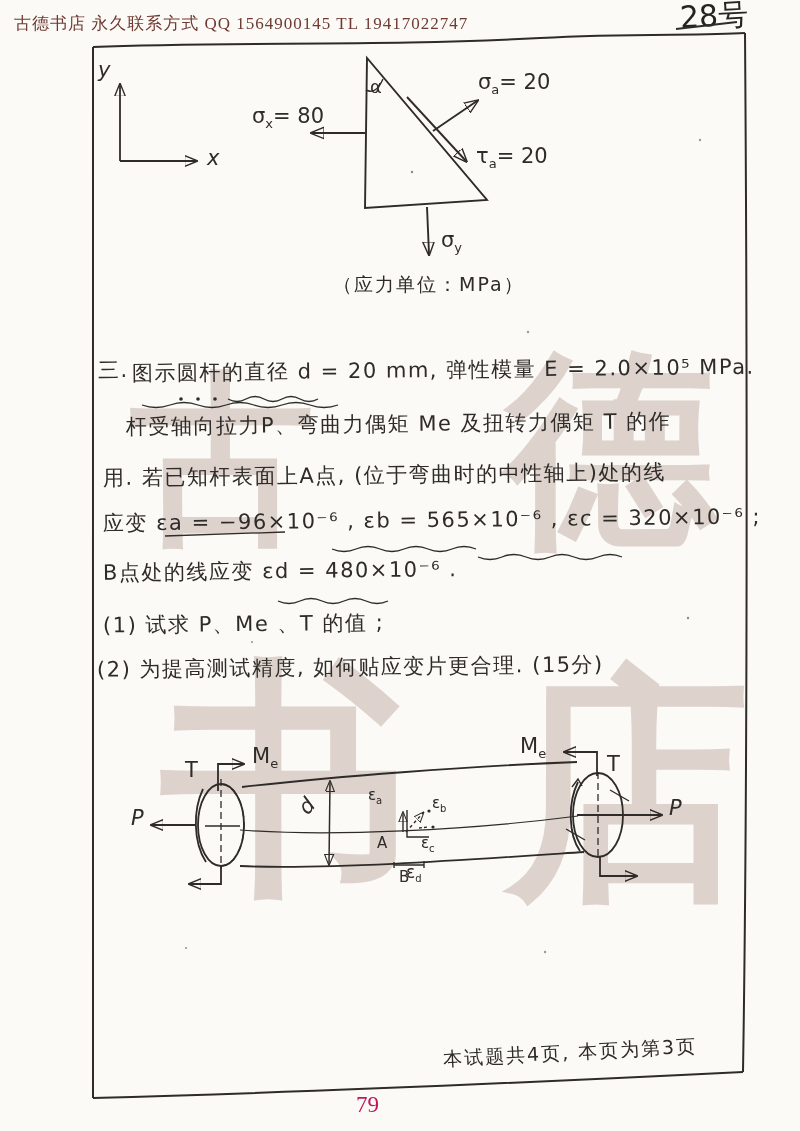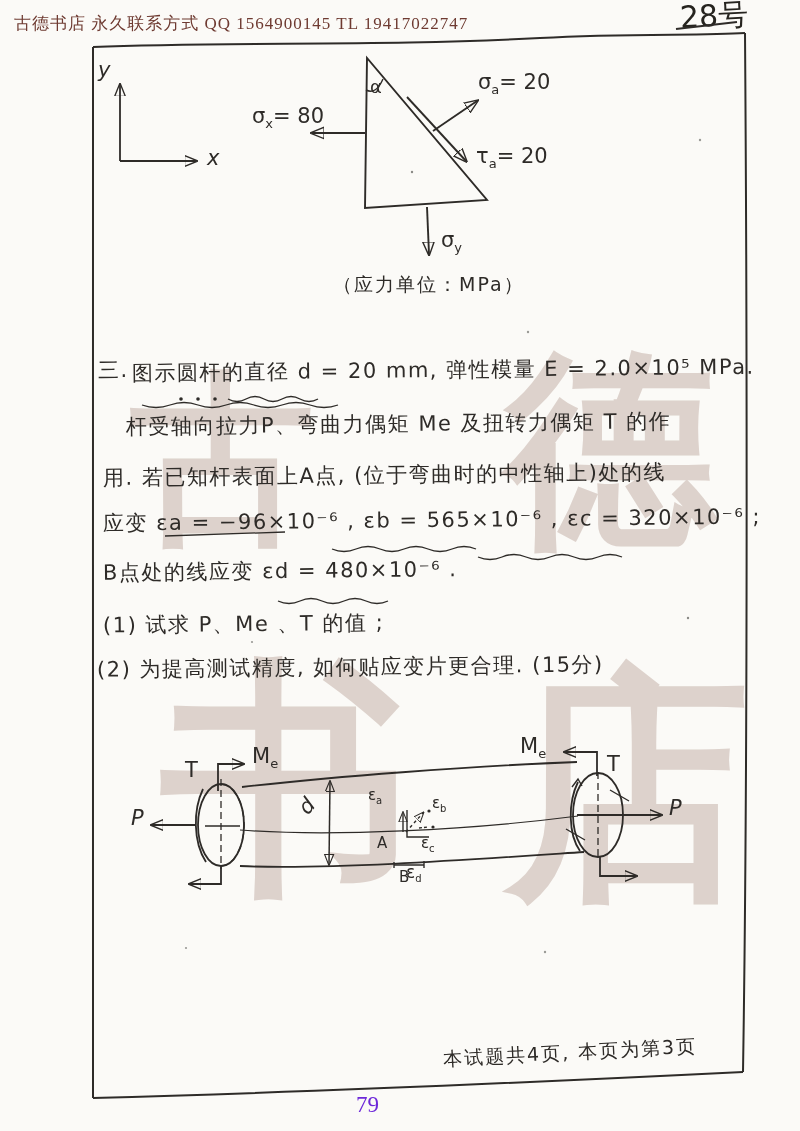--- a/index.html
+++ b/index.html
@@ -29,21 +29,21 @@
     color:#2e2b28;z-index:3;white-space:nowrap;
     font-family:"DejaVu Sans",sans-serif;
   }
   .pline{font-size:21px;letter-spacing:1.5px;transform:rotate(-0.6deg);}
   .lbl{font-size:21px;}
   .lbl sub{font-size:13px;}
   .small-lbl{font-size:15px;}
   .small-lbl sub{font-size:10px;}
   .caption{font-size:19px;letter-spacing:2px;}
   .footer-note{font-size:19px;letter-spacing:2px;transform:rotate(-3deg);}
-  .page-no{font-family:"Liberation Serif",serif;font-size:23px;color:#6d28d9;}
+  .page-no{font-family:"Liberation Serif",serif;font-size:23px;color:#be185d;}
   svg{position:absolute;left:0;top:0;z-index:2;}
   svg path,svg line,svg ellipse{fill:none;stroke:#2e2b28;}
 </style>
 </head>
 <body>
 
 <div class="abs wm" style="left:130px;top:368px;font-size:185px;">古</div>
 <div class="abs wm" style="left:505px;top:345px;font-size:210px;">德</div>
 <div class="abs wm" style="left:160px;top:655px;font-size:250px;">书</div>
 <div class="abs wm" style="left:505px;top:665px;font-size:245px;">店</div>

